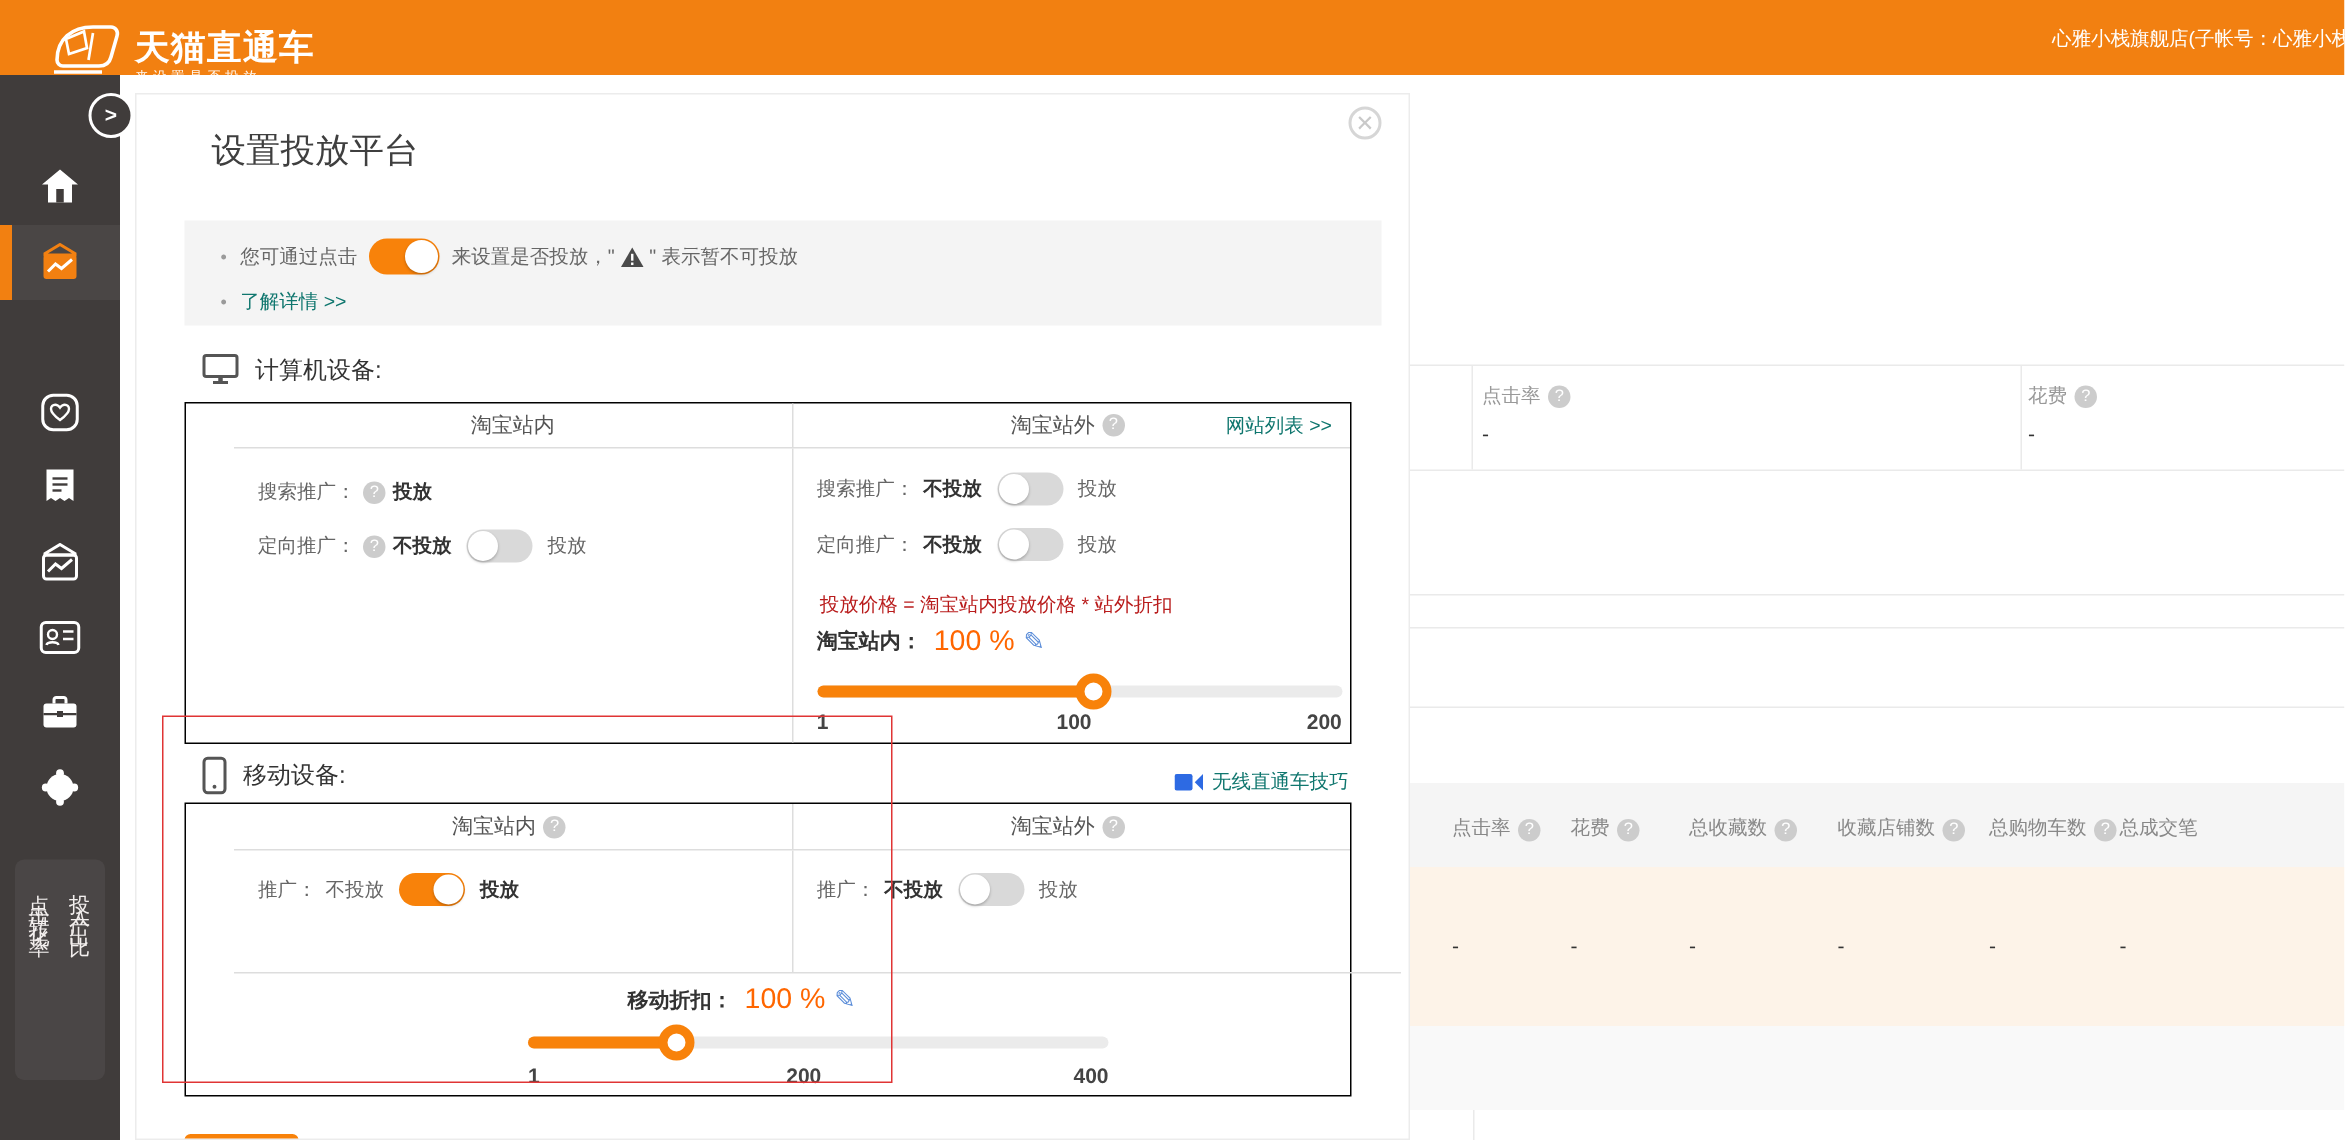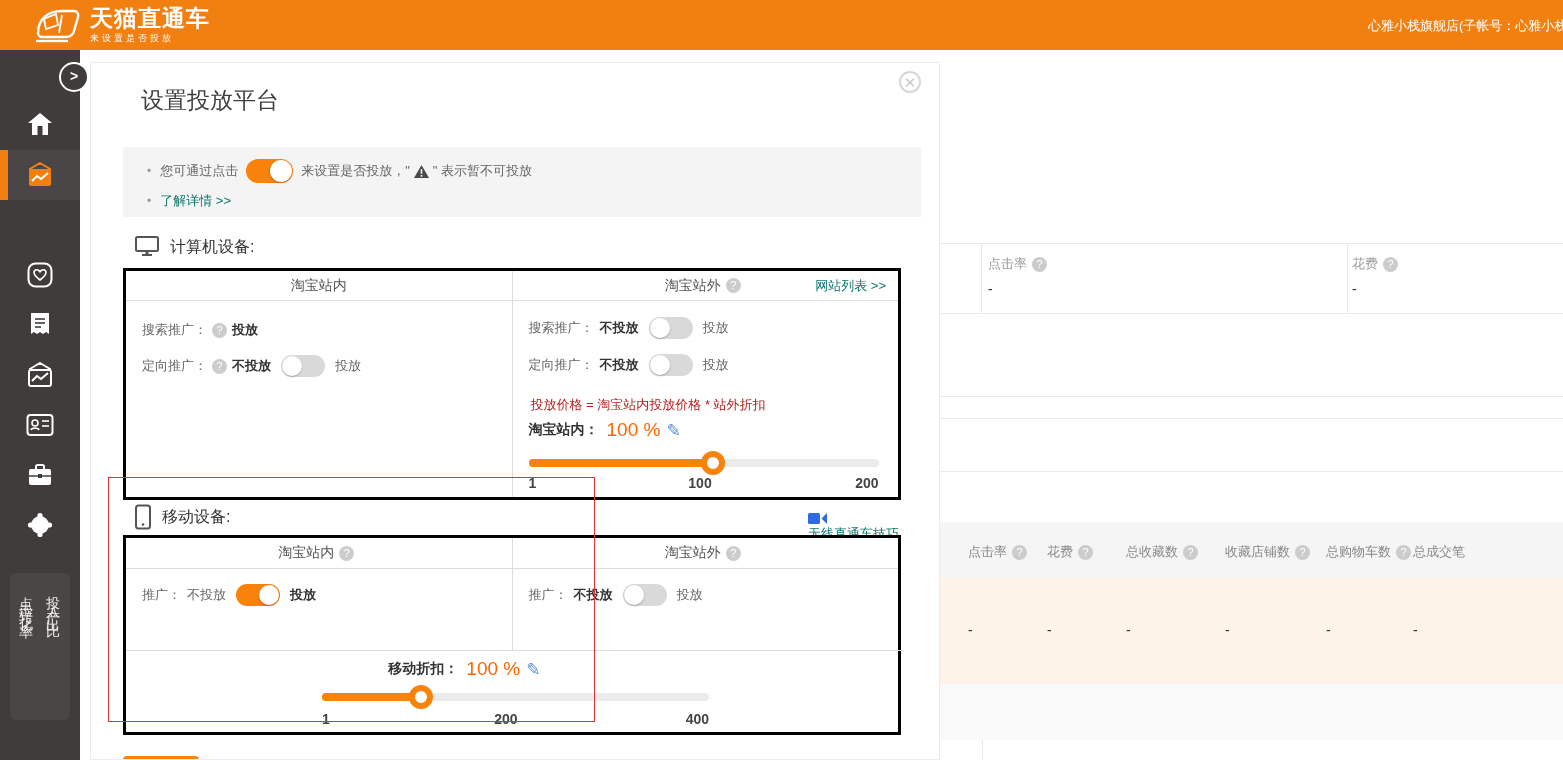--- a/index.html
+++ b/index.html
@@ -4,21 +4,21 @@
 <style>
   html,body{margin:0;padding:0;}
   body{width:1563px;height:760px;overflow:hidden;position:relative;
        font-family:"Liberation Sans","DejaVu Sans",sans-serif;background:#fff;
        -webkit-font-smoothing:antialiased;}
   .abs{position:absolute;}
 
   
   .topbar{position:absolute;left:0;top:0;width:1563px;height:50px;background:#f28011;z-index:40;}
   .logo{position:absolute;left:34px;top:5px;display:flex;align-items:center;cursor:pointer;}
-  .logo-text{margin-left:8px;color:#fff;}
+  .logo-text{margin-left:8px;color:#fff;margin-top:14px;}
   .logo-title{font-size:23px;font-weight:bold;letter-spacing:1px;line-height:24px;}
   .logo-sub{font-size:9px;letter-spacing:3px;margin-top:2px;opacity:.95;}
   .account{position:absolute;left:1368px;top:17px;color:#fff;font-size:13px;white-space:nowrap;cursor:pointer;}
 
   
   .sidebar{position:absolute;left:0;top:50px;width:80px;height:710px;background:#403c3b;z-index:39;}
   .collapse-btn{position:absolute;left:59px;top:12px;width:26px;height:26px;border-radius:50%;
       background:#403c3b;border:2px solid #fff;color:#fff;font-size:14px;font-weight:bold;
       text-align:center;line-height:25px;cursor:pointer;z-index:41;}
   .nav-item{position:absolute;left:0;width:80px;height:50px;display:flex;align-items:center;justify-content:center;cursor:pointer;}
@@ -50,21 +50,21 @@
   .m-title{position:absolute;left:50px;top:22px;font-size:23px;color:#3f3f3f;}
   .infobox{position:absolute;left:32px;top:84px;width:798px;height:70px;background:#f4f4f4;
       box-sizing:border-box;padding:9px 0 0 24px;font-size:13px;color:#666;}
   .info-line{display:flex;align-items:center;height:30px;white-space:nowrap;}
   .bullet{color:#9a9a9a;margin-right:9px;font-size:12px;}
   .link{color:#0f766e;cursor:pointer;text-decoration:none;}
 
   .sec-head{position:absolute;left:43px;display:flex;align-items:center;color:#333;font-size:16px;}
   .sec-head svg{margin-right:10px;}
 
-  .ptable{position:absolute;left:32px;width:778px;border:3px solid #000000;box-sizing:border-box;background:#fff;}
+  .ptable{position:absolute;left:32px;width:778px;border:1px solid #000000;box-sizing:border-box;background:#fff;padding-left:32px;}
   .ptable .thead{display:flex;border-bottom:1px solid #ddd;}
   .ptable .th{position:relative;display:flex;align-items:center;justify-content:center;
       font-size:14px;color:#555;box-sizing:border-box;}
   .tbody{display:flex;position:relative;}
   .cell{position:relative;box-sizing:border-box;}
   .cell.first{border-right:1px solid #ddd;}
   .row-line{position:absolute;display:flex;align-items:center;white-space:nowrap;font-size:13px;color:#666;height:24px;}
   .bold{font-weight:bold;color:#333;}
   .formula{position:absolute;font-size:13px;color:#b91c1c;white-space:nowrap;}
   .disc-label{font-weight:bold;color:#333;font-size:14px;}
@@ -83,21 +83,21 @@
   .tg.lg{width:47px;height:24px;border-radius:12px;margin:0 8px;}
   .tg.lg .kn{width:22px;height:22px;}
 
   .sl-track{position:absolute;height:8px;border-radius:4px;background:#ebebeb;}
   .sl-fill{position:absolute;left:0;top:0;height:8px;border-radius:4px;background:#f8820a;}
   .sl-knob{position:absolute;top:50%;width:24px;height:24px;margin:-12px 0 0 -12px;border-radius:50%;
       background:#fff;border:6px solid #f8820a;box-sizing:border-box;cursor:pointer;}
   .ticks{position:absolute;height:18px;font-size:14px;font-weight:bold;color:#444;}
   .ticks .t{position:absolute;top:0;}
 
-  .tips{position:absolute;right:40px;top:449px;display:flex;font-size:13px;flex-direction:column;}
+  .tips{position:absolute;right:40px;top:449px;display:flex;align-items:center;font-size:13px;}
   .tips svg{margin-right:5px;}
 
   .confirm-btn{position:absolute;left:32px;top:693px;width:76px;height:30px;background:#f8820a;
       border:none;border-radius:4px;cursor:pointer;}
 
   .red-box{position:absolute;left:108px;top:477px;width:485px;height:243px;
       border:1px solid #e03434;z-index:20;pointer-events:none;}
 </style>
 </head>
 <body>

